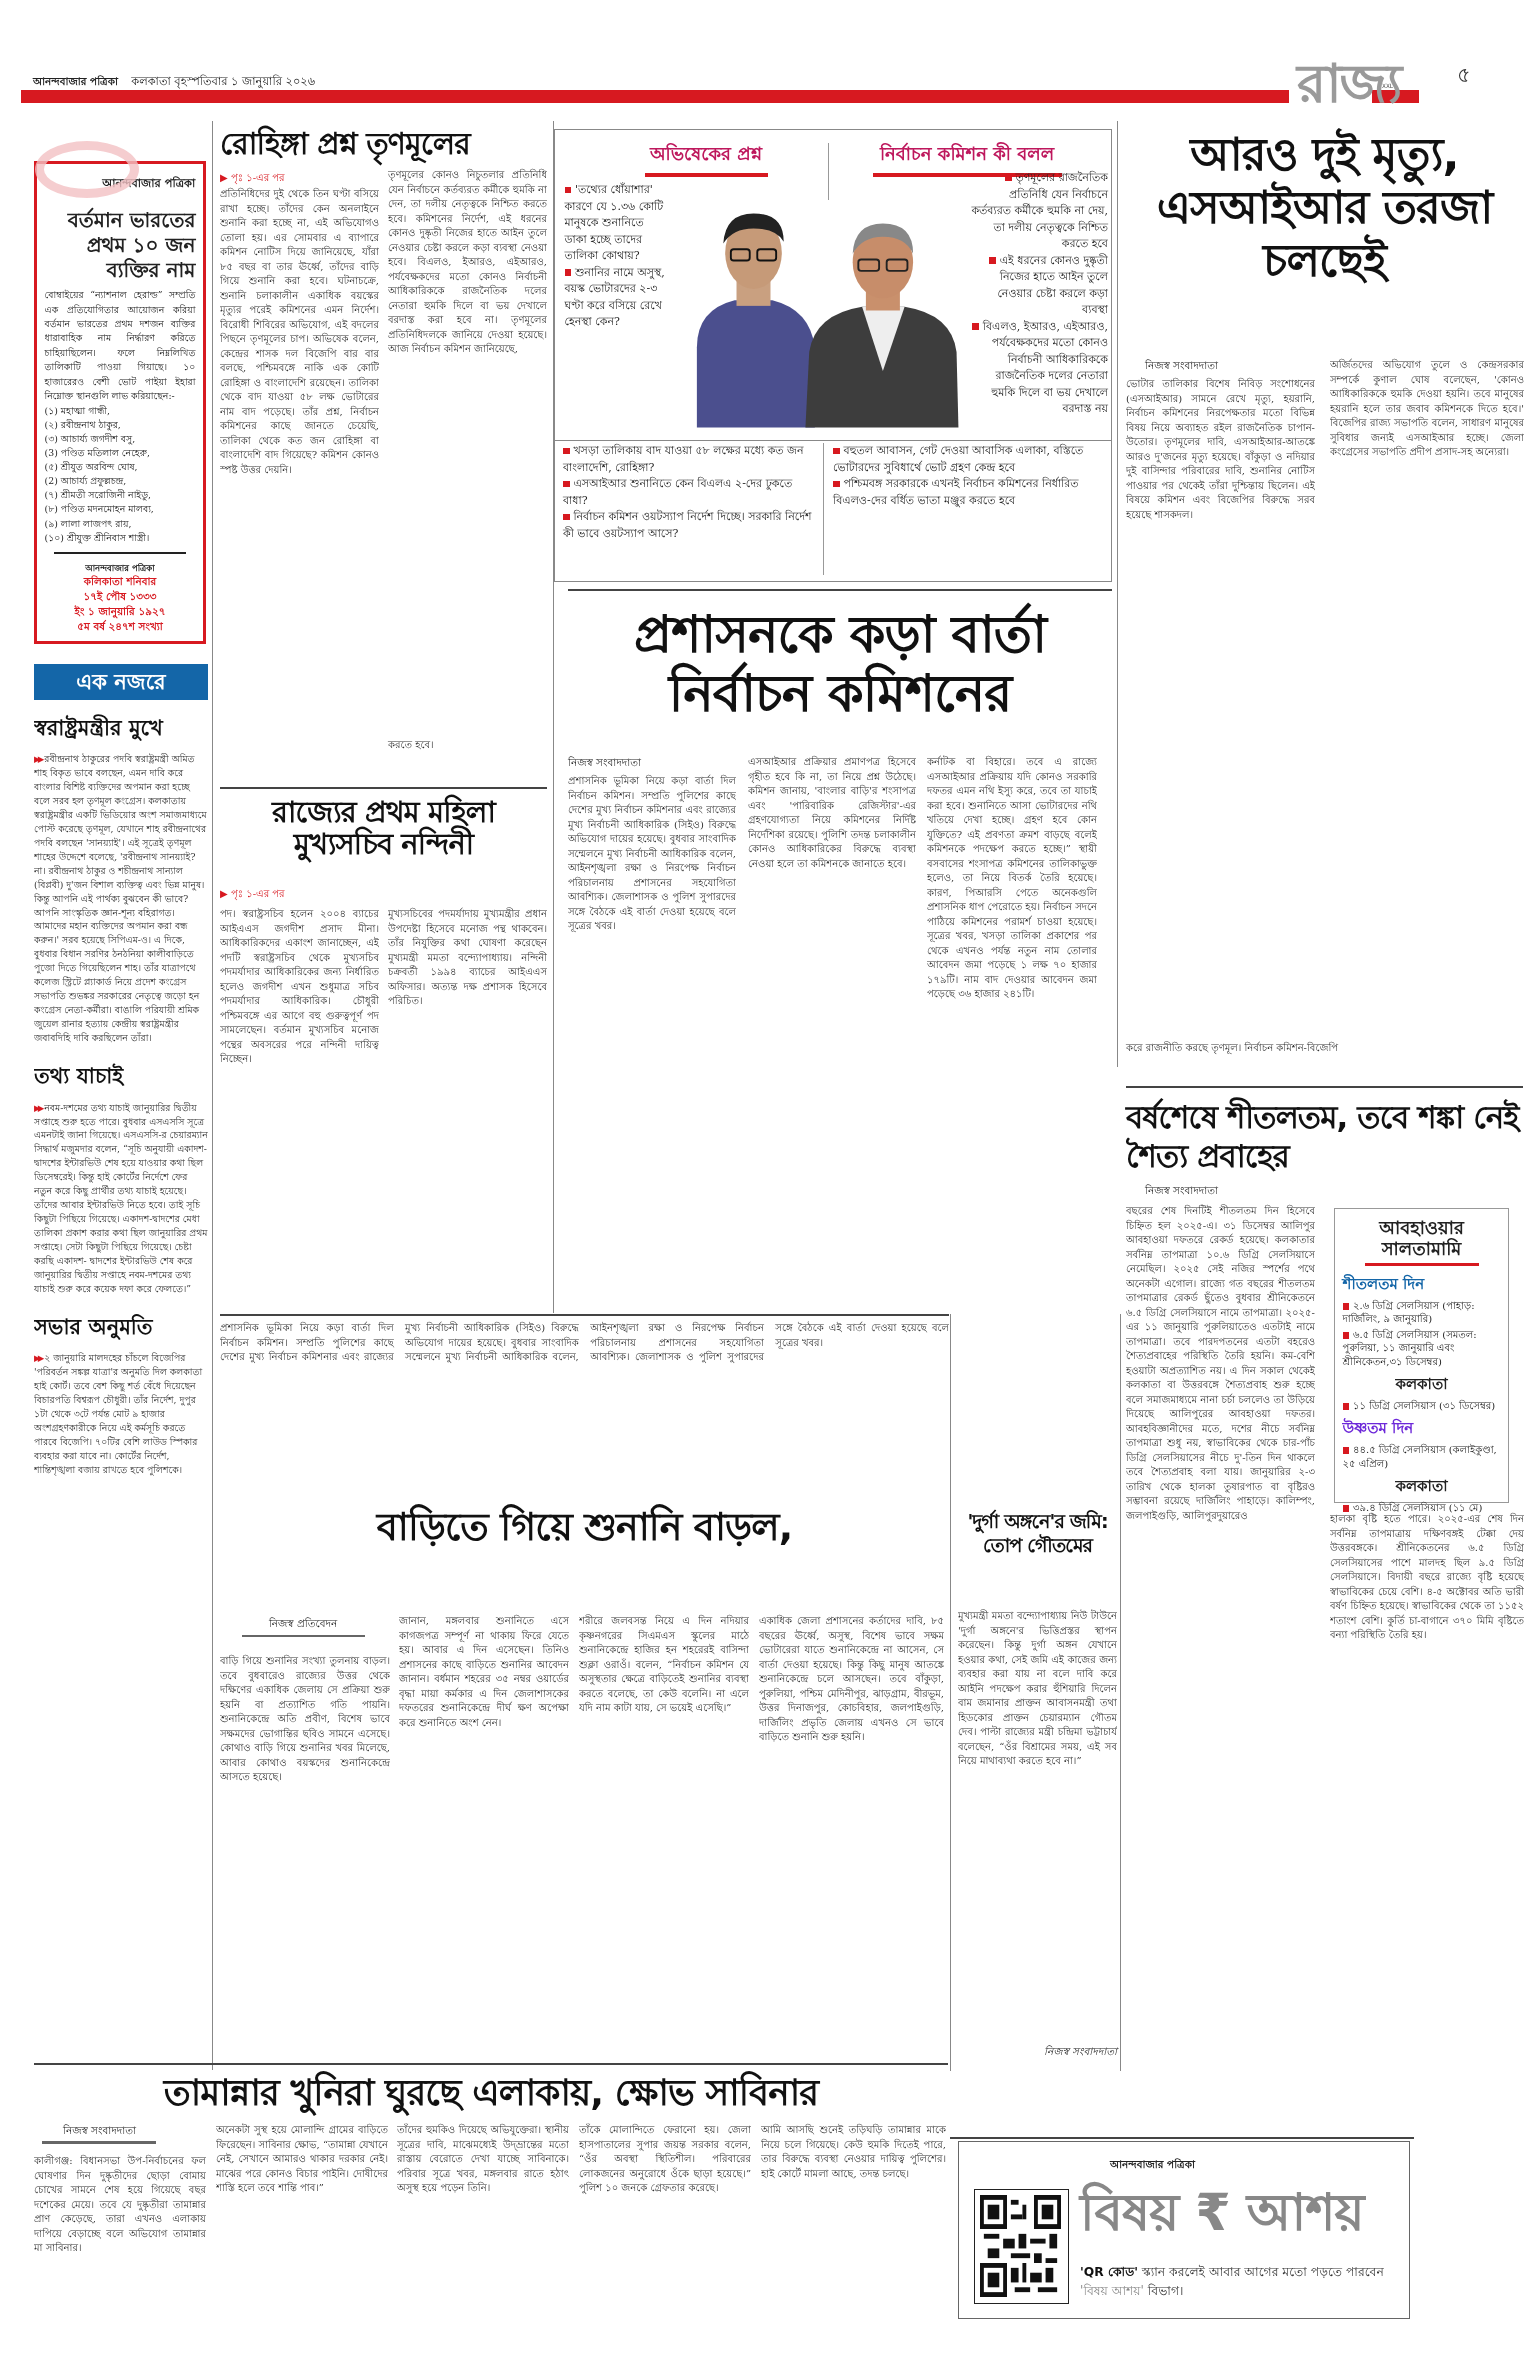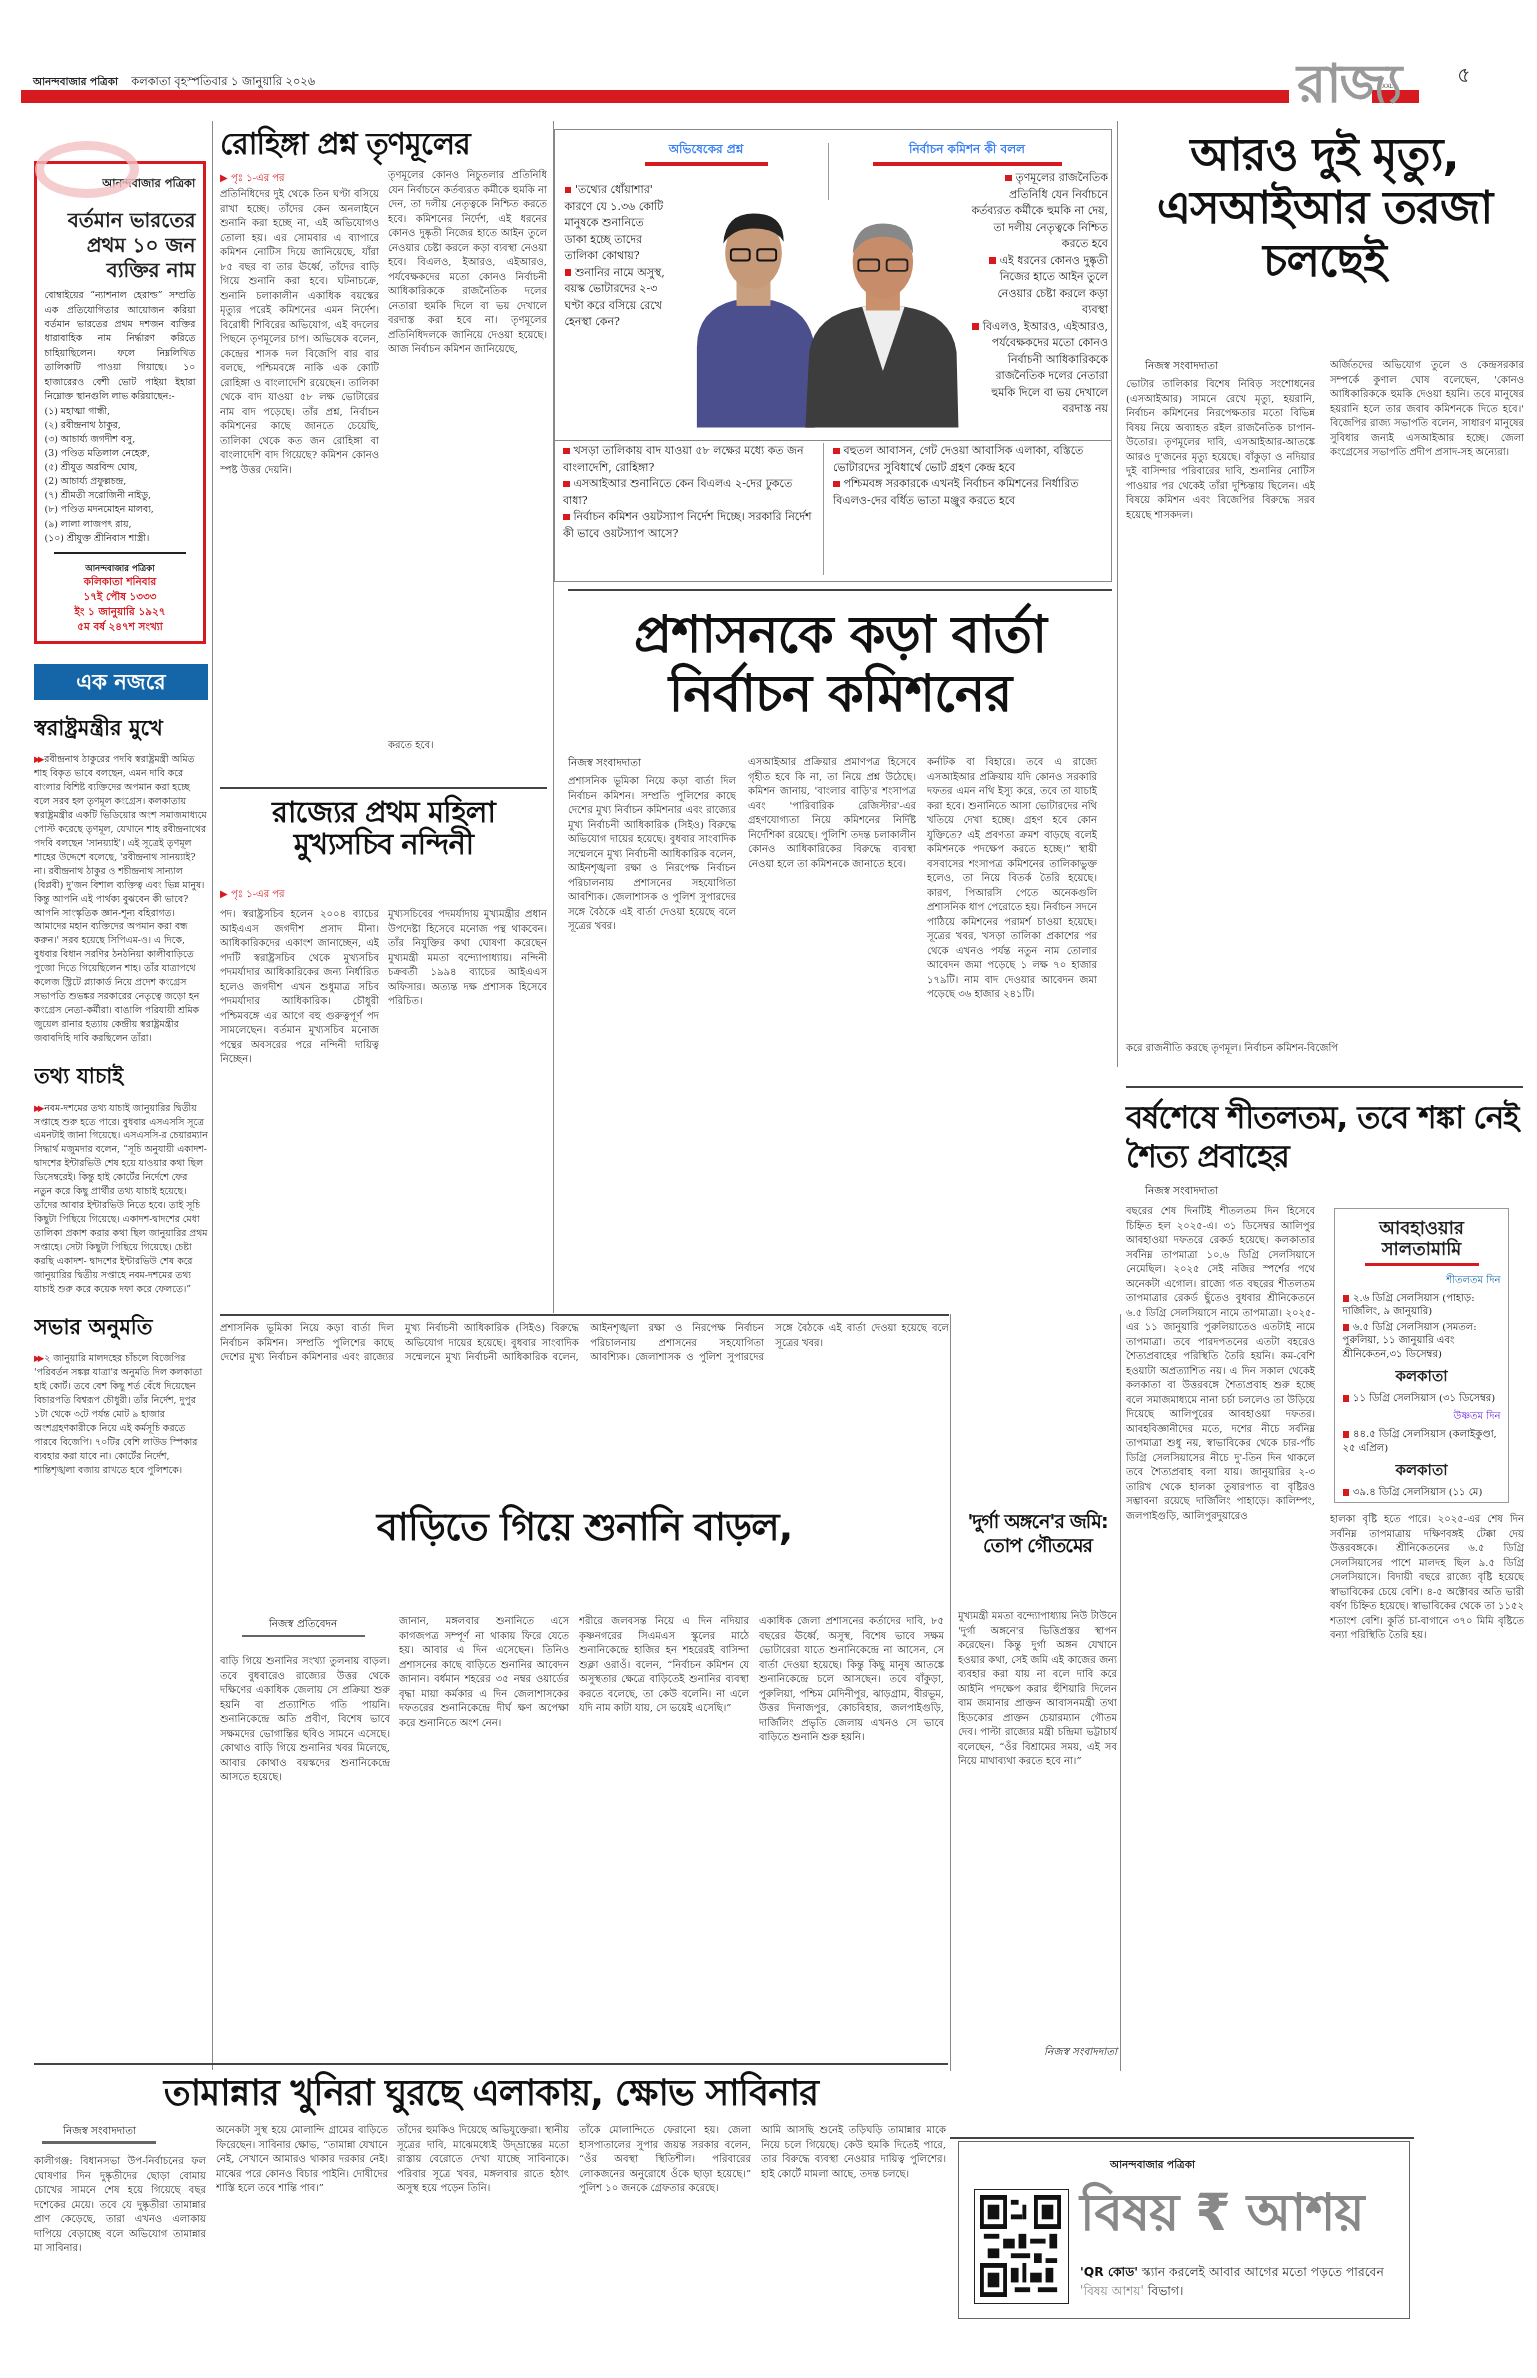--- a/index.html
+++ b/index.html
@@ -27,31 +27,31 @@
 .arch-sep{height:1.9px;background:#222;margin:7.6px 9.5px}
 .arch-foot{text-align:center;color:#d71920;font-size:10.4px;font-weight:bold;line-height:1.45;font-family:"DejaVu Sans",sans-serif}
 .arch-foot-logo{color:#222;font-size:8.5px}
 
 .eknojor{left:34px;top:664px;width:174px;height:36px;background:#1466a8;color:#fff;font-size:21px;text-align:center;line-height:36px;font-family:"DejaVu Sans",sans-serif;font-weight:bold}
 .brief-h{font-size:21px;font-weight:bold;font-family:"DejaVu Sans",sans-serif;color:#111;margin:9.5px 0 5.7px}
 .brief-b{font-size:9.3px;line-height:1.5;color:#333}
 .dtri{color:#d71920;font-size:8.5px;letter-spacing:-2.8px;margin-right:2.8px}
 
 .photo-box{left:554px;top:129px;width:558px;height:312px;border:0.9px solid #888;background:#fff}
-.box-h{font-size:12px;font-weight:bold;font-family:"DejaVu Sans",sans-serif;text-align:center;color:#3b82f6}
+.box-h{font-size:18px;font-weight:bold;font-family:"DejaVu Sans",sans-serif;text-align:center;color:#be185d}
 .box-ul{height:3.8px;background:#d71920;margin:2.8px auto 0}
 .bullet{display:block;font-size:11px;line-height:1.5;color:#222}
 .sq{display:inline-block;width:6.6px;height:6.6px;background:#d71920;margin-right:3.8px;vertical-align:middle}
 .person1{position:absolute;left:123px;top:66px;width:151px;height:232px}
 .person2{position:absolute;left:241px;top:80px;width:170px;height:218px}
 
 .weather{left:1334px;top:1208px;width:175px;height:295px;border:0.9px solid #999;padding:7.6px 7.6px}
 .w-title{font-size:18px;text-align:center;font-weight:bold;line-height:1.2;font-family:"DejaVu Sans",sans-serif}
 .w-ul{height:3.8px;background:#d71920;width:114px;margin:2.8px auto 5.7px}
-.w-sub{text-align:right;font-size:10px;font-weight:normal;font-family:"DejaVu Sans",sans-serif}
+.w-sub{text-align:left;font-size:15px;font-weight:bold;font-family:"DejaVu Sans",sans-serif}
 .w-item{font-size:10px;line-height:1.35;margin:1.9px 0}
 .w-city{text-align:center;font-size:15px;font-weight:bold;margin:3.8px 0 0.9px}
 
 .ad{left:958px;top:2141px;width:452px;height:178px;border:0.9px solid #666}
 .qr{position:absolute;left:15px;top:47px;width:95px;height:115px;border:1.9px solid #222;background:#fff;padding:4.7px}
 .ad-logo{position:absolute;left:151px;top:15px;font-size:10.4px;font-weight:bold;color:#222;font-family:"DejaVu Sans",sans-serif}
 .ad-title{position:absolute;left:121px;top:32px;font-size:51px;font-weight:bold;color:#888;font-family:"DejaVu Sans",sans-serif;letter-spacing:-0.9px}
 .ad-text{position:absolute;left:121px;top:121px;width:322px;font-size:12.3px;line-height:1.55;color:#333}
 .ad-text .qrb{font-weight:bold;color:#111;font-family:"DejaVu Sans",sans-serif}
 .ad-text .grey{color:#888}

